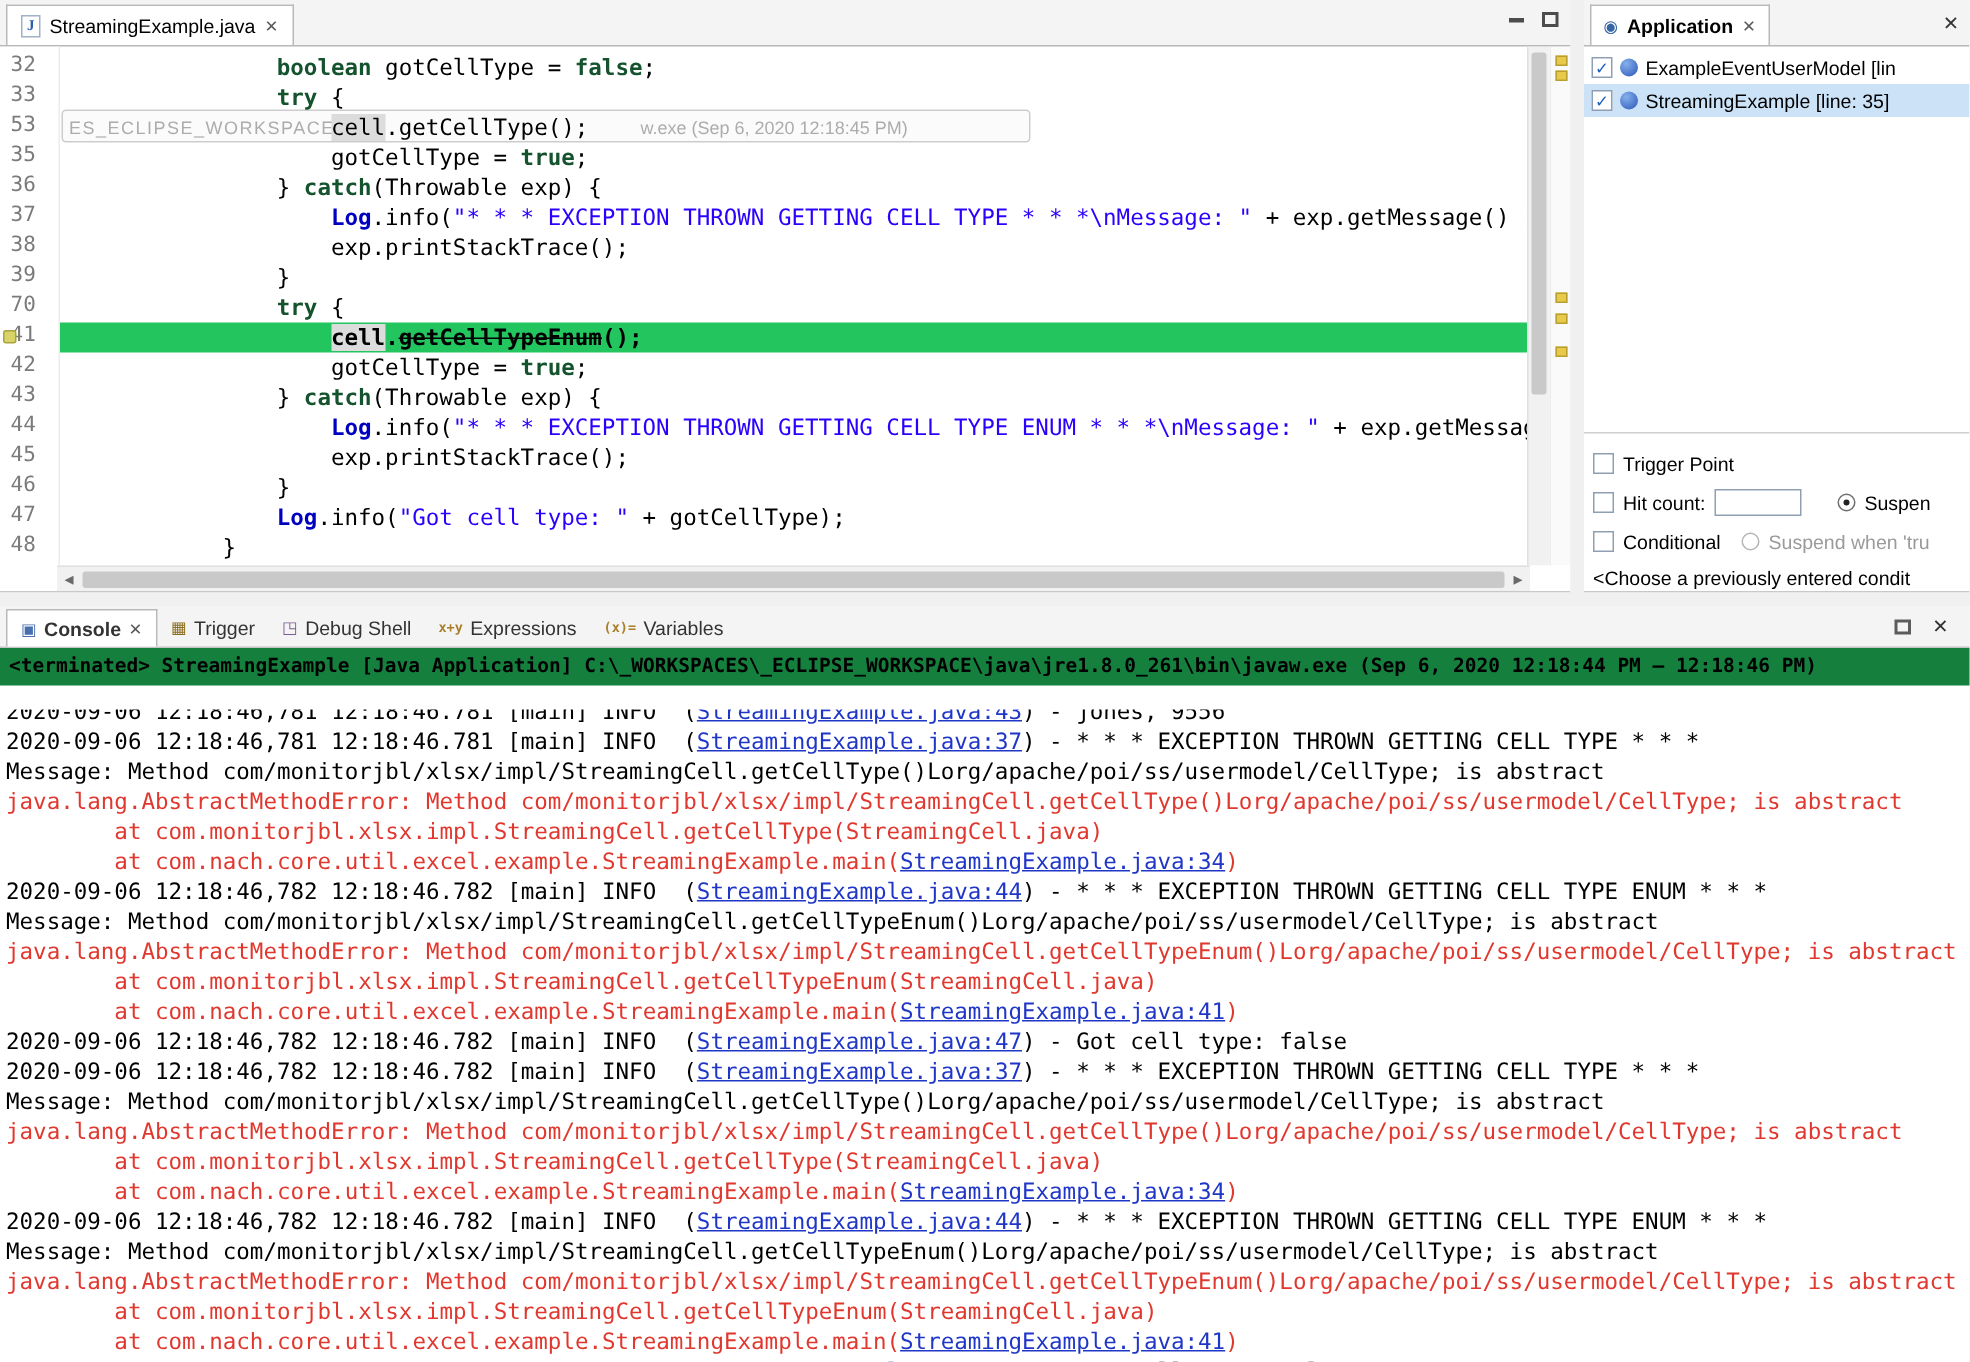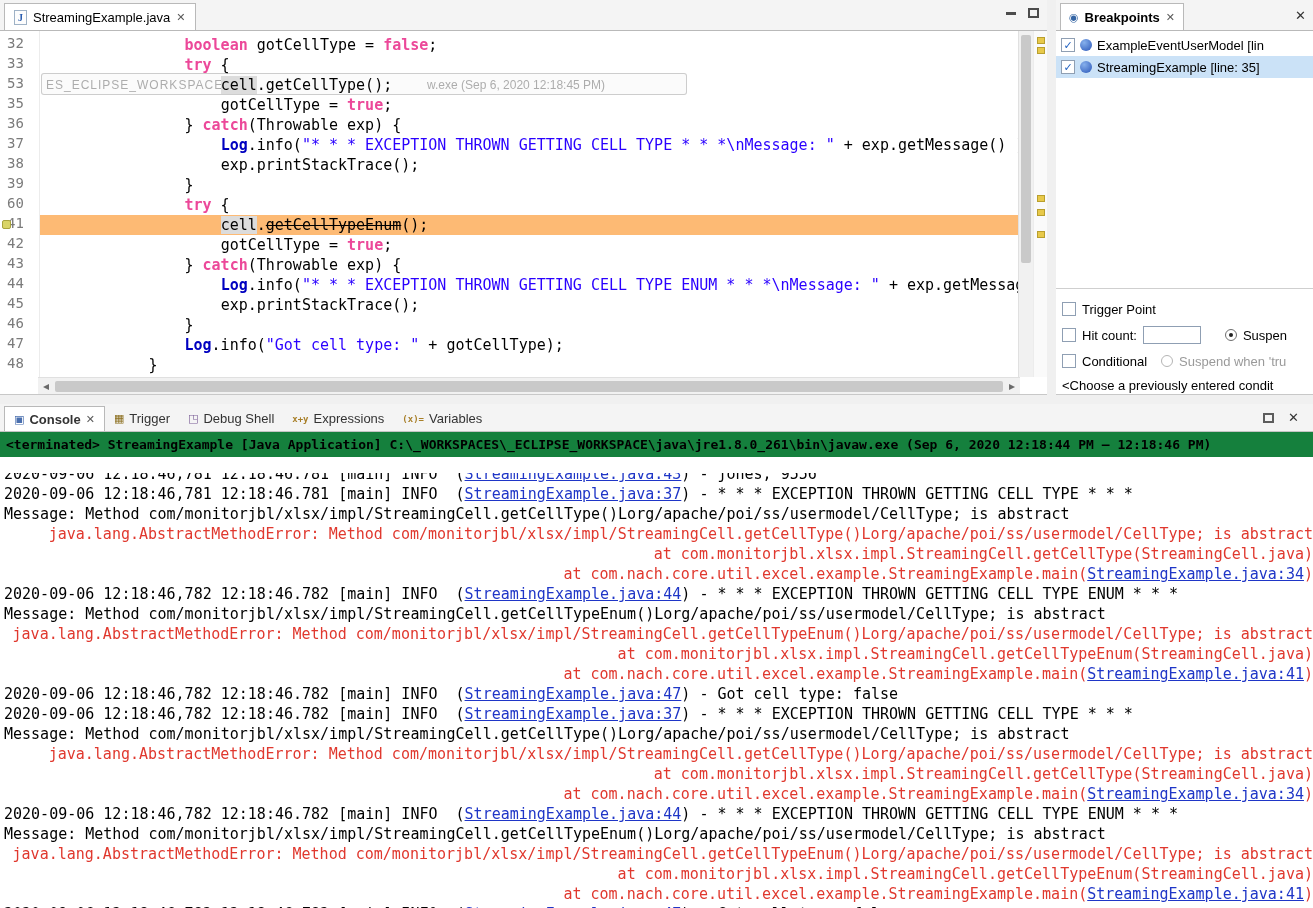--- a/index.html
+++ b/index.html
@@ -15,22 +15,22 @@
   .winbtns { position:absolute; right:8px; top:8px; display:flex; gap:12px; align-items:center; }
   .min-glyph { width:10px; height:3px; background:#4c4c4c; display:inline-block; }
   .max-glyph { width:11px; height:10px; border:2px solid #4c4c4c; display:inline-block; }
 
   #editor-body { position:absolute; left:0; top:31px; width:1047px; height:346px; display:flex; overflow:hidden; }
   #gutter { width:40px; position:relative; padding-top:4px; border-right:1px solid #ececec; background:#fff; flex:none; }
   .gut-no { height:20px; line-height:20px; padding-left:7px; color:#7b7b7b; font:14px "DejaVu Sans Mono",monospace; }
   .ip-marker { position:absolute; left:2px; width:9px; height:9px; border-radius:2px; background:#d9d468; border:1px solid #a8a33e; }
   #code-col { flex:1; position:relative; padding-top:4px; overflow:hidden; font:15px "DejaVu Sans Mono",monospace; }
   .code-line { height:20px; line-height:20px; white-space:pre; position:relative; z-index:1; }
-  .code-line.current { background:#fdba74; }
-  .seg-kw { color:#ec4899; font-weight:bold; }
+  .code-line.current { background:#22c55e;font-weight:bold; }
+  .seg-kw { color:#14532d; font-weight:bold; }
   .seg-p { color:#000; }
   .seg-str { color:#2a00ff; }
   .seg-cls { color:#0000c0; font-weight:bold; }
   .seg-occ { background:#dcdcdc; }
   .seg-strike { text-decoration:line-through; }
   #ghost { position:absolute; left:1px; top:42px; width:646px; height:22px; z-index:0;
     border:1px solid rgba(150,150,150,.45); border-radius:3px; background:rgba(245,245,245,.4);
     color:rgba(120,120,120,.6); font:12px "Liberation Sans",sans-serif; }
   #ghost .gl { position:absolute; left:4px; top:4px; letter-spacing:1px; }
   #ghost .gr { position:absolute; left:385px; top:4px; }
@@ -74,21 +74,21 @@
   .vtab-icon { font-size:11px; }
   .ic-console { color:#4a6fae; } .ic-problems { color:#8a6d1c; } .ic-debugshell { color:#7a5c96; }
   .ic-expressions, .ic-variables { color:#a87f28; font:bold 9px "DejaVu Sans Mono",monospace; }
   .cbar-icons { position:absolute; right:14px; top:6px; display:flex; gap:14px; align-items:center; }
   .cbar-box { width:11px; height:10px; border:2px solid #5c5c5c; display:inline-block; }
   .cbar-x { color:#333; font-weight:bold; }
   #console-title { position:absolute; left:0; top:28px; right:0; height:25px; background:#15803d; font:bold 13px "DejaVu Sans Mono",monospace; line-height:25px; padding-left:6px; white-space:nowrap; overflow:hidden; }
   #console-output { position:absolute; left:0; top:53px; right:0; bottom:0; overflow:hidden; padding-left:4px; font:15px "DejaVu Sans Mono",monospace;margin-top:16px; }
   .cline { height:20px; line-height:20px; white-space:pre; }
   .cline.out { color:#000; }
-  .cline.err { color:#e0382e;text-align:right; }
+  .cline.err { color:#e0382e; }
   .cline.clip-top { margin-top:-9px; }
   .clink { color:#1f36c7; text-decoration:underline; cursor:pointer; }
 </style>
 </head>
 <body>
 
 <div id="editor-region">
   <div class="tabbar">
     <div class="etab" style="margin-left:4px;">
       <span class="jfile-icon">J</span>
@@ -103,21 +103,21 @@
   <div id="editor-body">
     <div id="gutter">
         <div class="gut-no">32</div>
         <div class="gut-no">33</div>
         <div class="gut-no">53</div>
         <div class="gut-no">35</div>
         <div class="gut-no">36</div>
         <div class="gut-no">37</div>
         <div class="gut-no">38</div>
         <div class="gut-no">39</div>
-        <div class="gut-no">60</div>
+        <div class="gut-no">70</div>
         <div class="gut-no">41</div>
         <div class="ip-marker" style="top: 189px;"></div>
         <div class="gut-no">42</div>
         <div class="gut-no">43</div>
         <div class="gut-no">44</div>
         <div class="gut-no">45</div>
         <div class="gut-no">46</div>
         <div class="gut-no">47</div>
         <div class="gut-no">48</div>
       </div>
@@ -163,21 +163,21 @@
     <span class="harrow">▸</span>
   </div>
 </div>
 
 <div id="sash-v"></div>
 
 <div id="right-panel">
   <div class="tabbar">
     <div class="rp-tab" style="margin-left:4px;">
       <span class="bpview-icon">◉</span>
-      <span>Breakpoints</span>
+      <span>Application</span>
       <span class="tab-close">✕</span>
     </div>
   </div>
   <span class="rp-close">✕</span>
   <div id="breakpoint-list">
       <div class="bp-row">
         <span class="cb">✓</span>
         <span class="bp-dot"></span>
         <span>ExampleEventUserModel [lin</span>
       </div>

